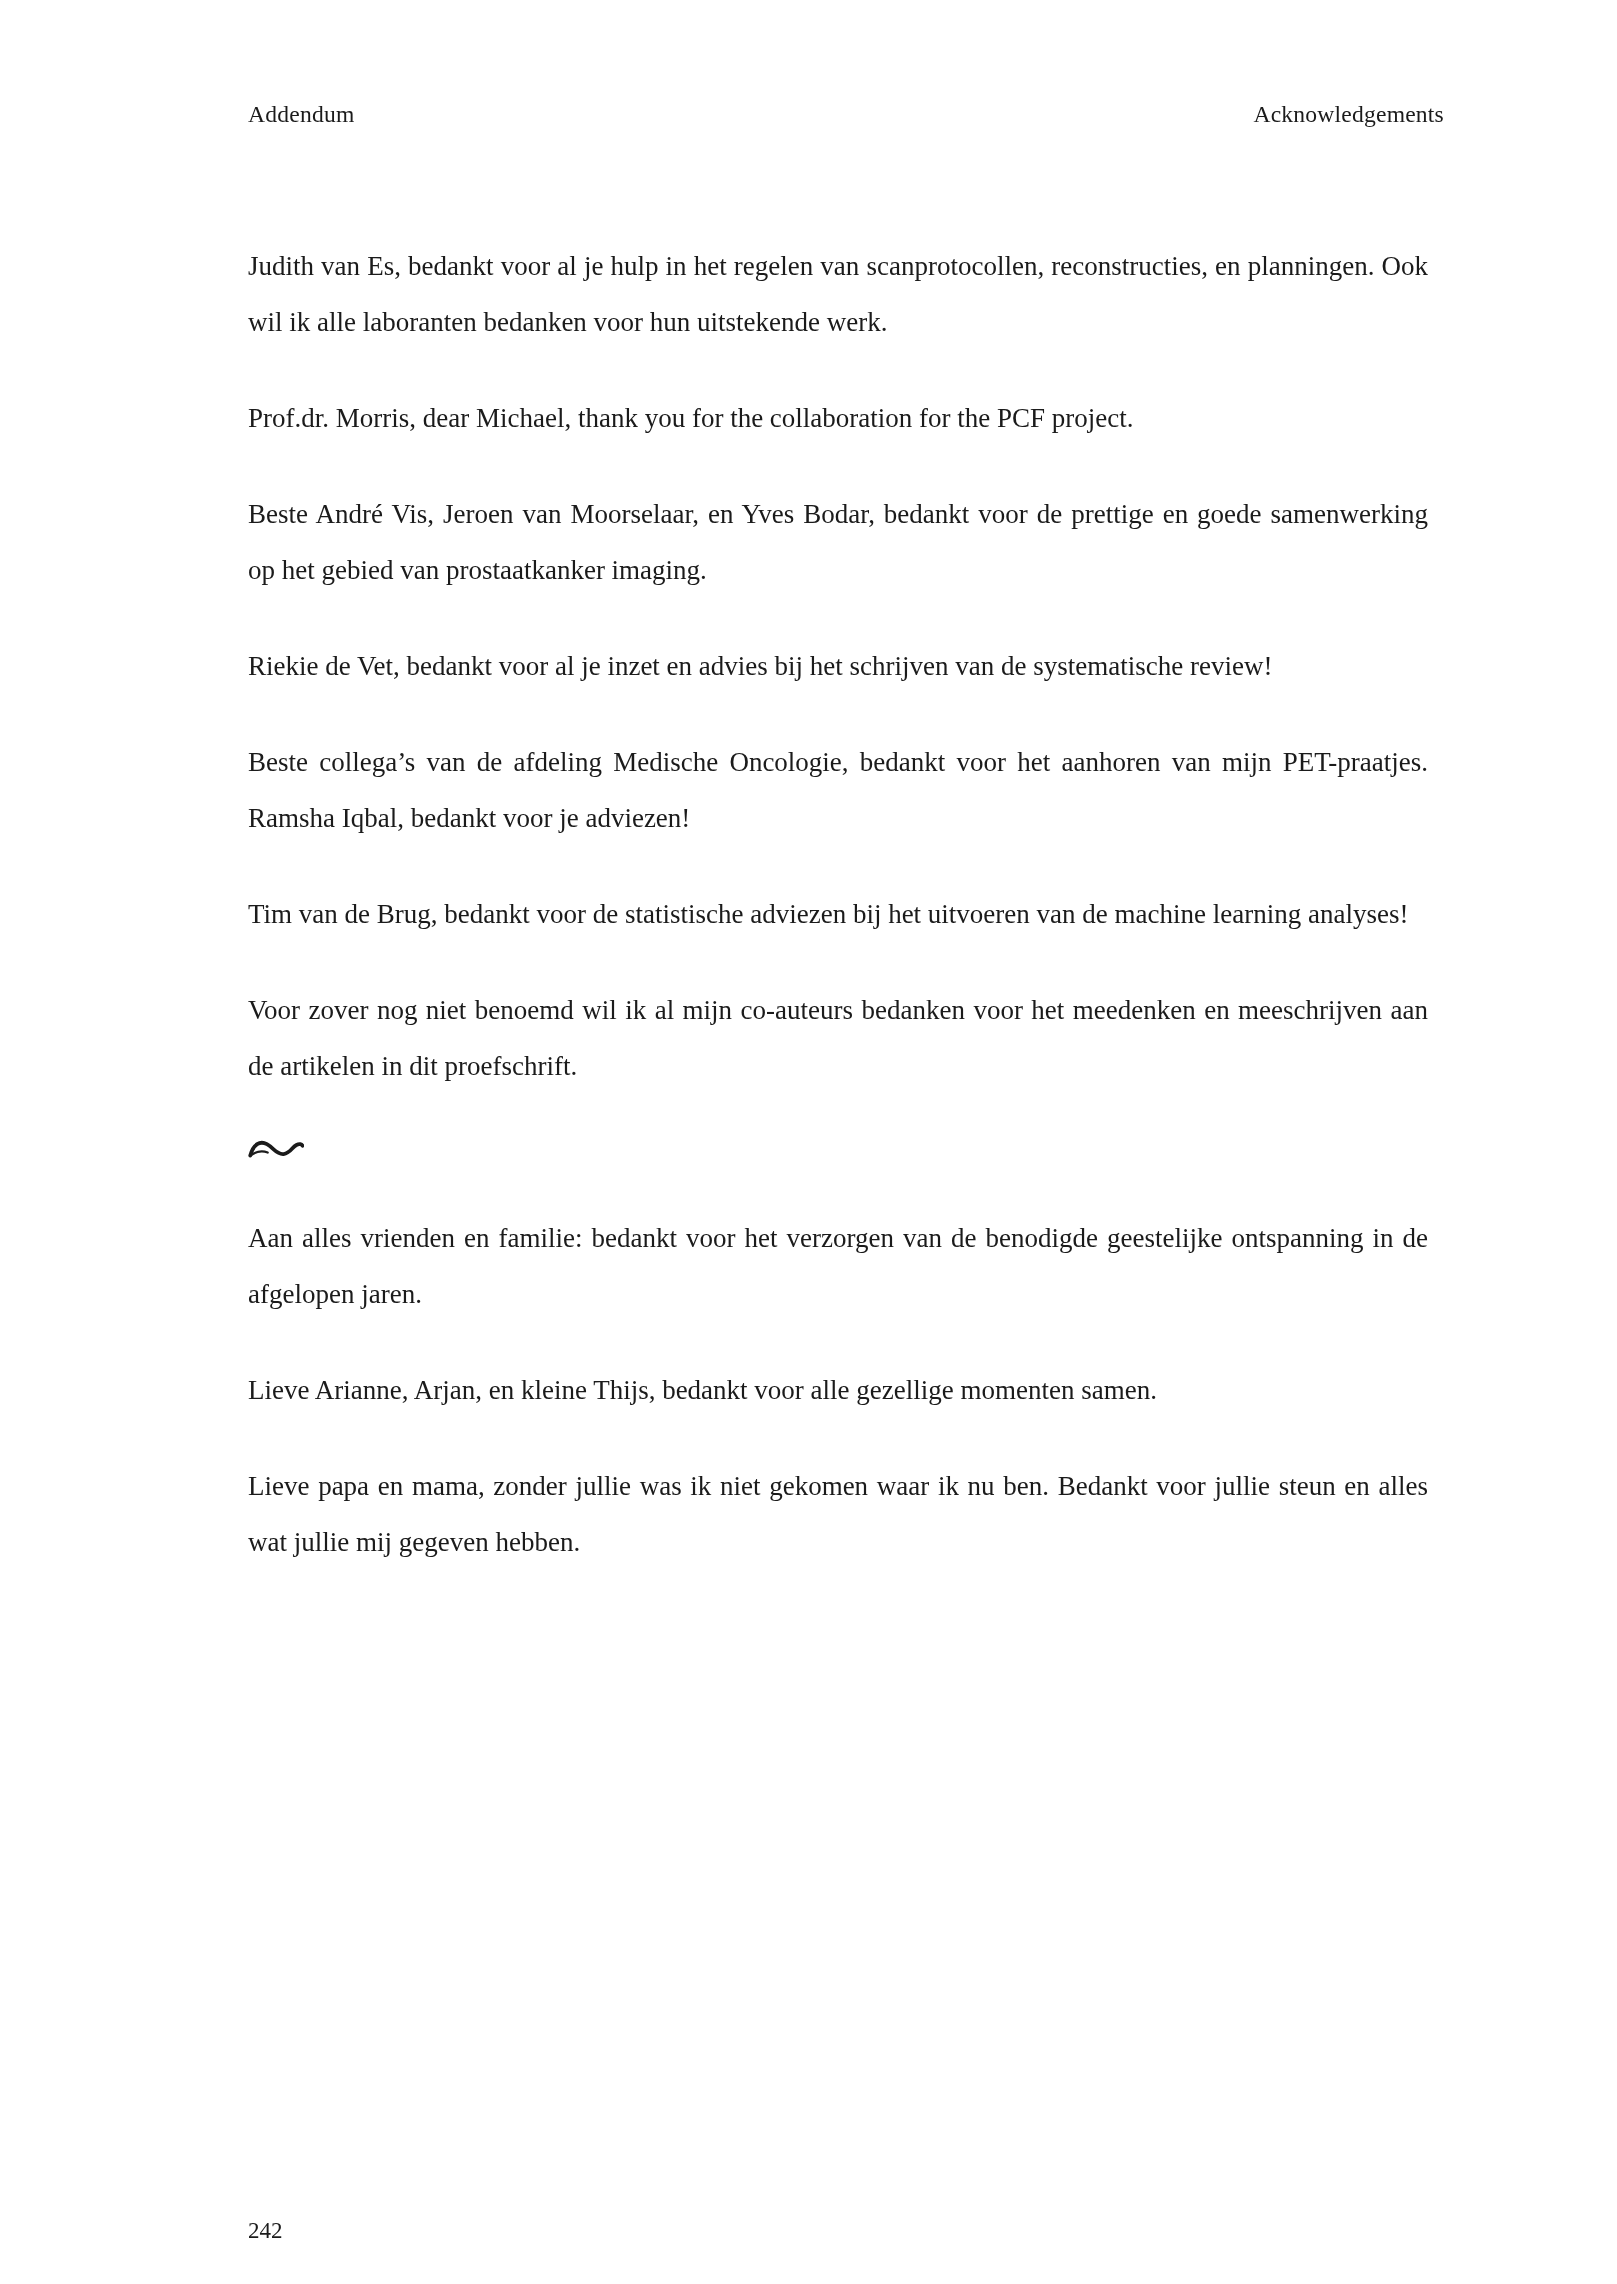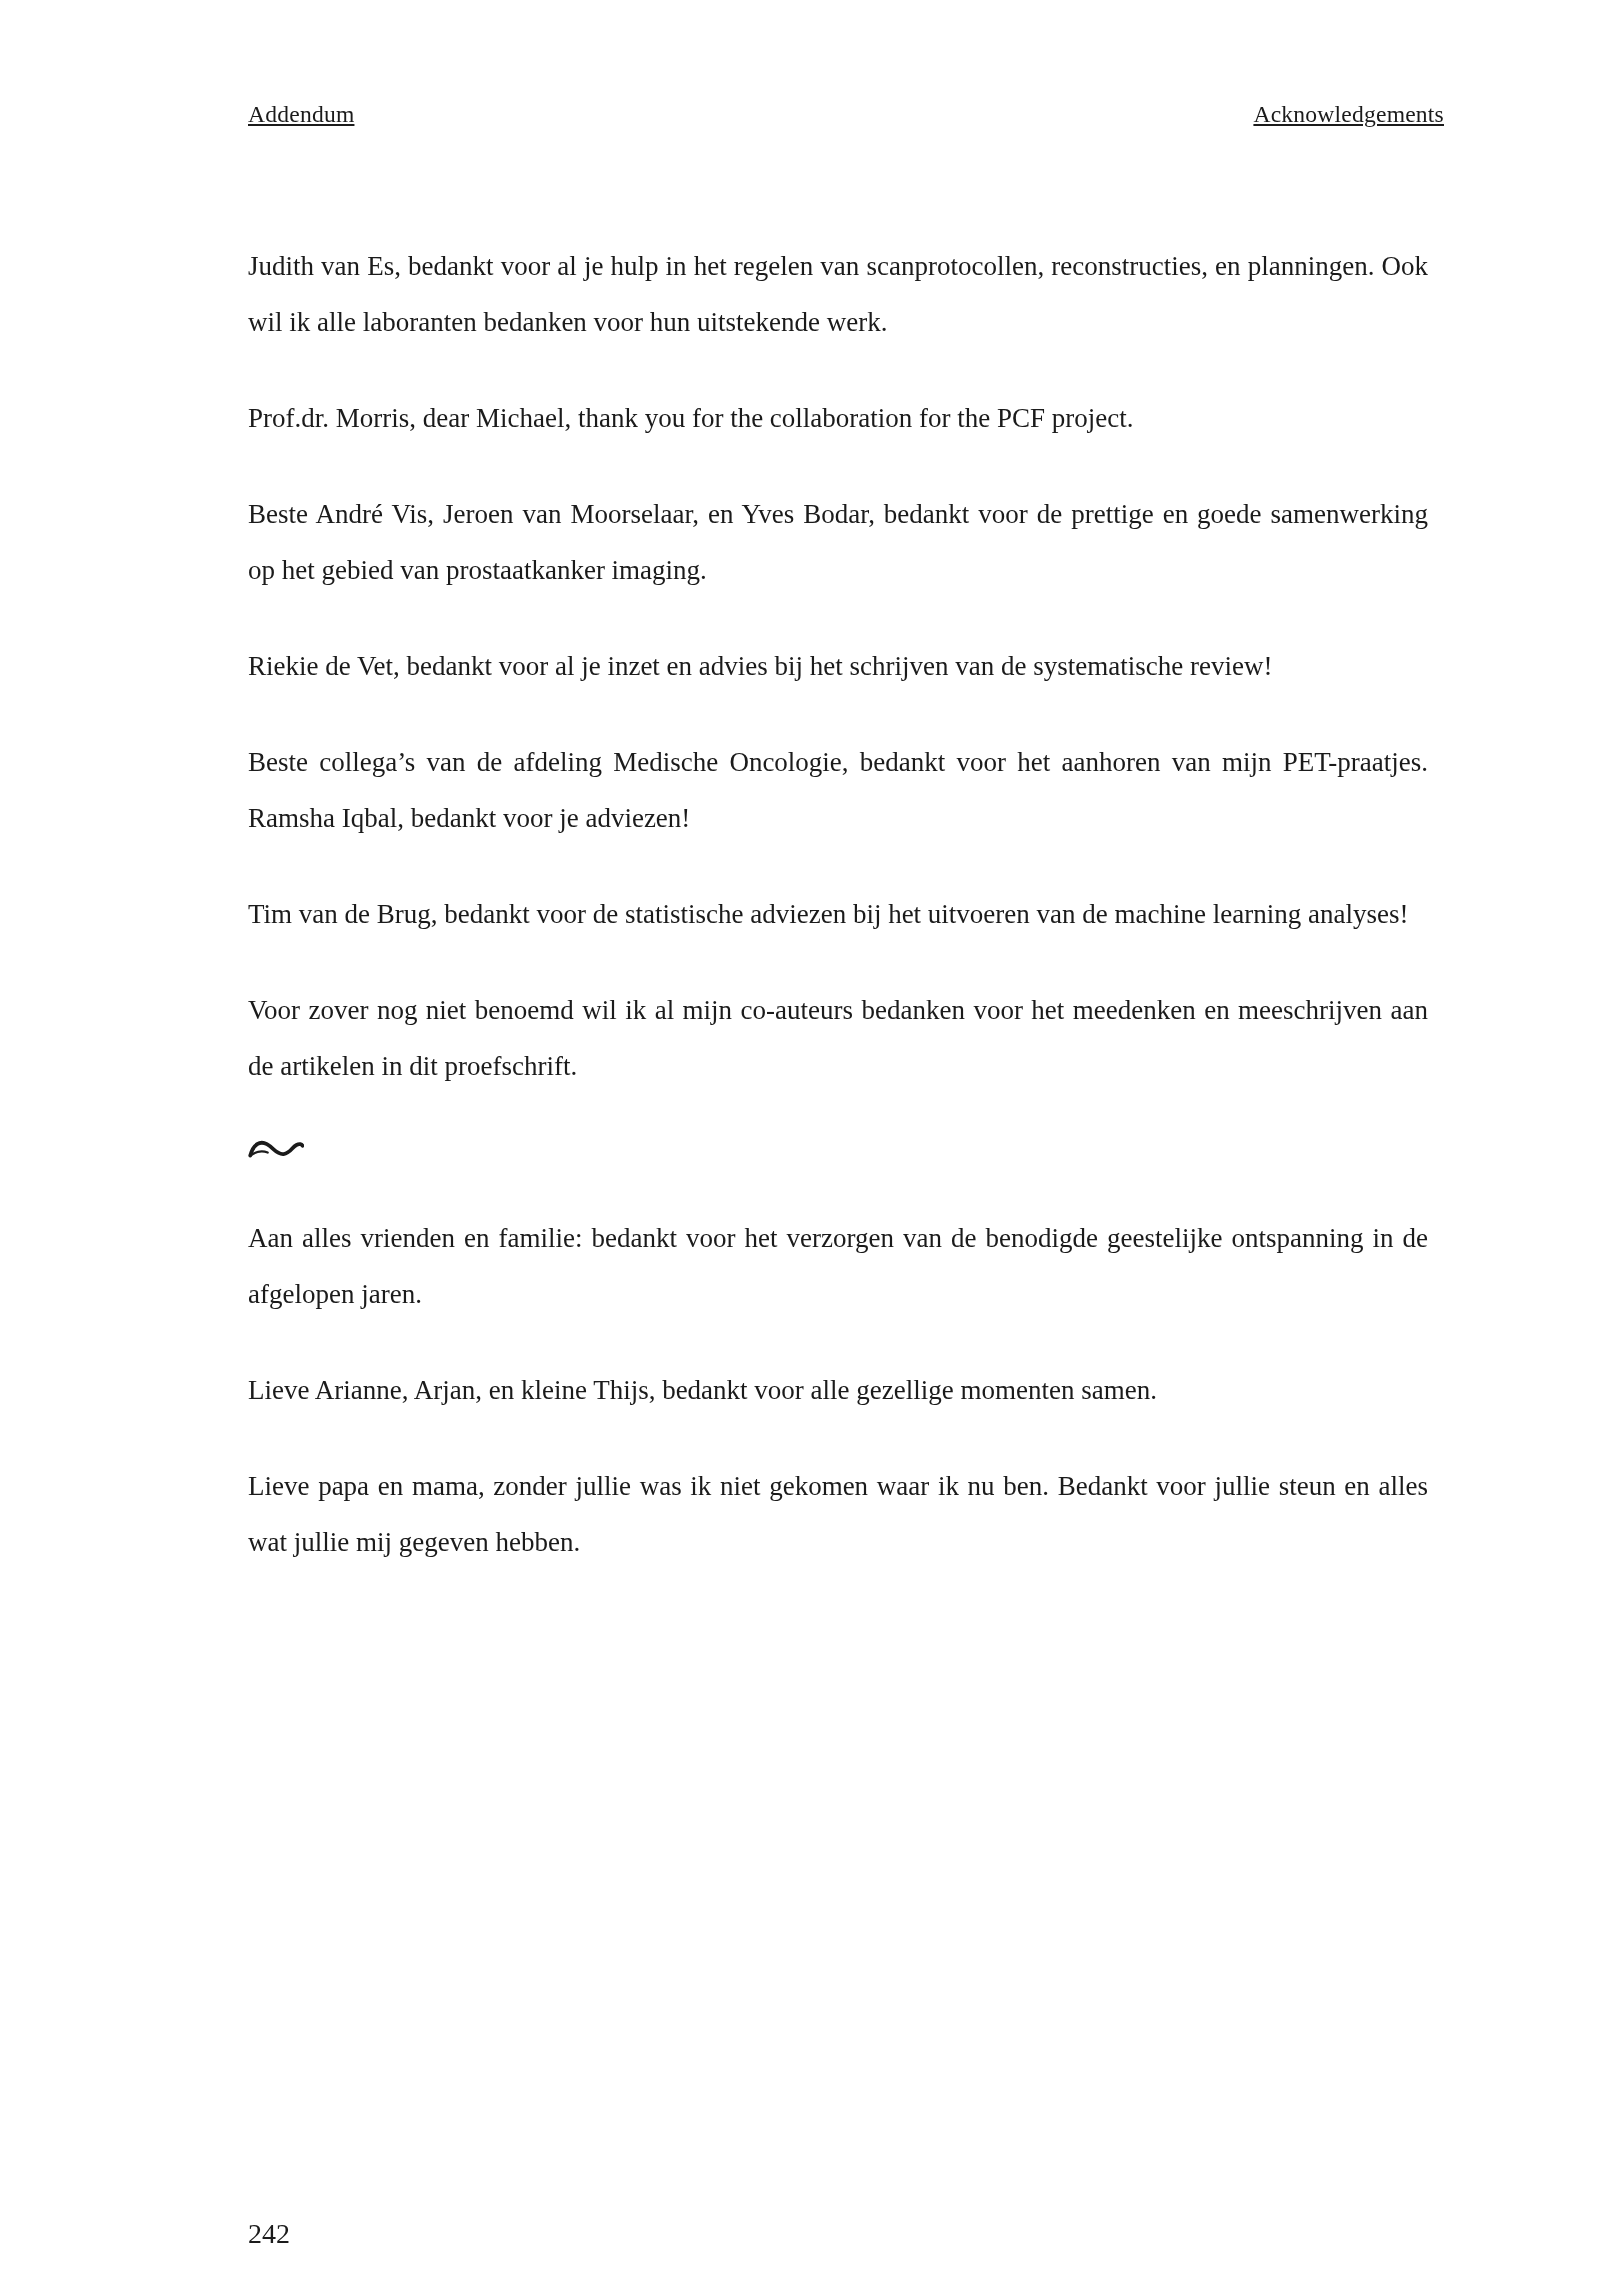--- a/index.html
+++ b/index.html
@@ -25,21 +25,20 @@
     position: absolute;
     left: 248px;
     right: 174px;
     top: 100px;
     display: flex;
     justify-content: space-between;
     align-items: baseline;
     font-size: 23.6px;
     line-height: 1.2;
     letter-spacing: 0.2px;
-    text-decoration: underline;
   }
   .body-text {
     position: absolute;
     left: 248px;
     right: 174px;
     top: 238px;
     font-size: 27px;
     line-height: 56px;
     text-align: justify;
     text-justify: inter-word;
@@ -54,21 +53,21 @@
     display: flex;
     align-items: center;
   }
   .ornament svg {
     display: block;
   }
   .page-footer {
     position: absolute;
     left: 248px;
     top: 2217px;
-    font-size: 28px;
+    font-size: 23px;
     line-height: 1.2;
   }
 </style>
 </head>
 <body>
 
 <div class="page">
 
   <header class="running-head">
     <span>Addendum</span>

